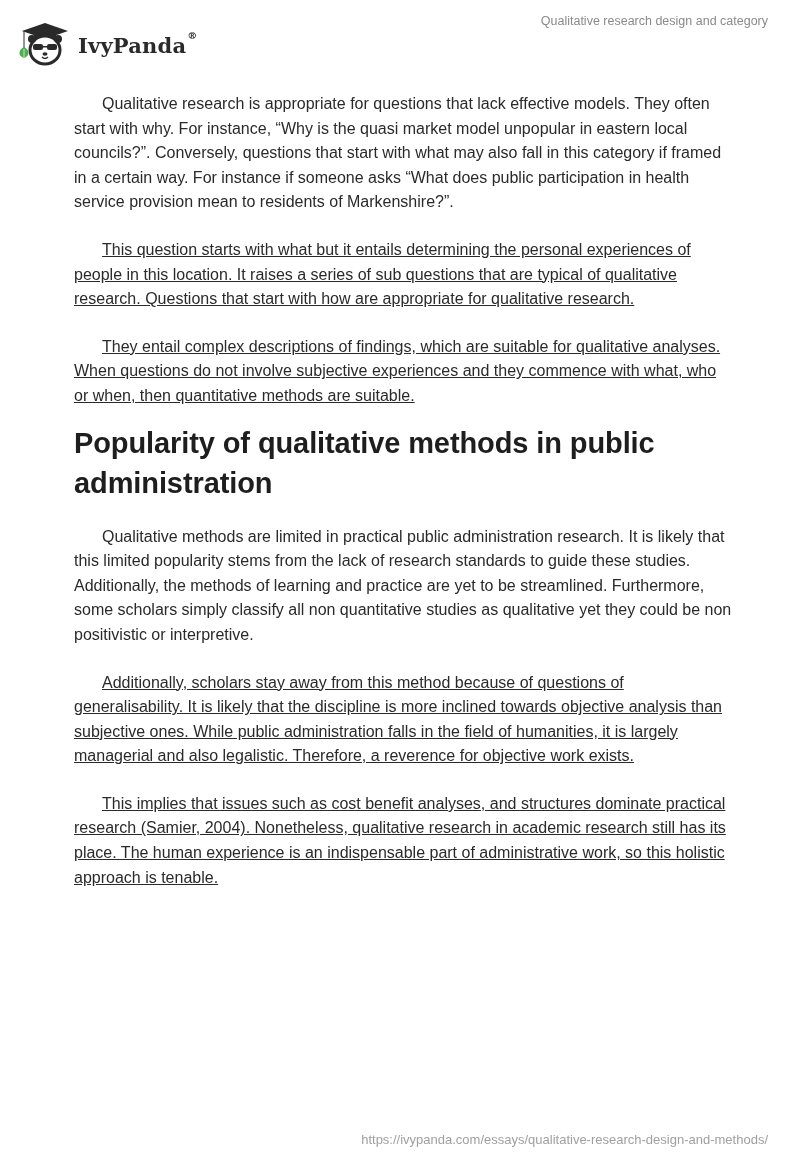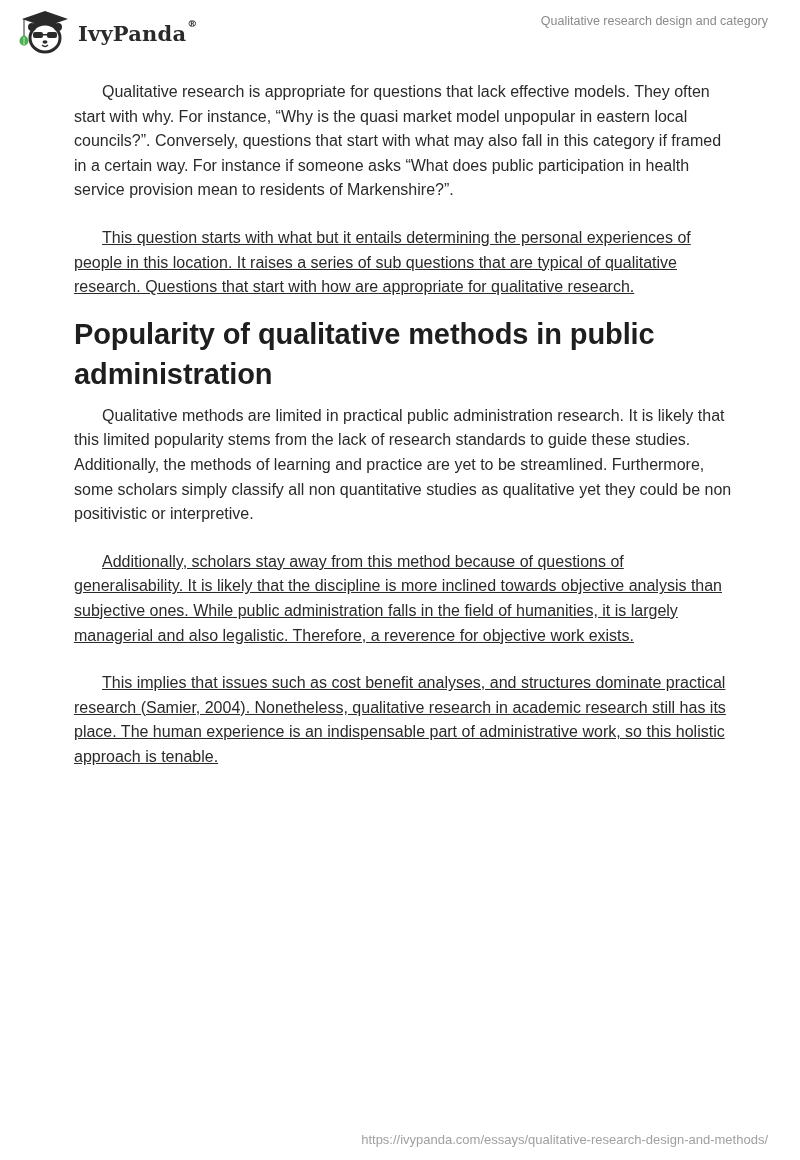--- a/index.html
+++ b/index.html
@@ -18,21 +18,21 @@
     .header {
       position: absolute;
       left: 0;
       top: 0;
       width: 800px;
       height: 60px;
     }
     .logo {
       position: absolute;
       left: 18px;
-      top: 8px;
+      top: 20px;
       display: flex;
       align-items: center;
     }
     .logo-icon {
       width: 54px;
       height: 46px;
       display: block;
     }
     .logo-text {
       font-family: "DejaVu Serif", serif;
@@ -76,21 +76,21 @@
       margin-top: 14px;
     }
     p {
       font-size: 16px;
       line-height: 24.6px;
       margin: 0;
       text-indent: 28px;
       color: #2a2a2a;
     }
     .first-p {
-      margin-top: 10px;
+      margin-top: 22px;
     }
     .p-gap {
       margin-top: 23px;
       text-decoration: underline;
     }
     .footer-url {
       position: absolute;
       right: 32px;
       top: 1132px;
       font-size: 13px;
@@ -126,20 +126,21 @@
     </svg>
     <span class="logo-text"><span>IvyPanda</span><span class="logo-reg">®</span></span>
   </div>
   <div class="doc-title">Qualitative research design and category</div>
 </div>
 
 <main class="content">
   <section>
     <p class="first-p">Qualitative research is appropriate for questions that lack effective models. They often start with why. For instance, “Why is the quasi market model unpopular in eastern local councils?”. Conversely, questions that start with what may also fall in this category if framed in a certain way. For instance if someone asks “What does public participation in health service provision mean to residents of Markenshire?”.</p>
     <p class="p-gap">This question starts with what but it entails determining the personal experiences of people in this location. It raises a series of sub questions that are typical of qualitative research. Questions that start with how are appropriate for qualitative research.</p>
+    <p class="p-gap">They entail complex descriptions of findings, which are suitable for qualitative analyses. When questions do not involve subjective experiences and they commence with what, who or when, then quantitative methods are suitable.</p>
   </section>
 
   <section>
     <h2 class="section-2">Popularity of qualitative methods in public administration</h2>
     <p class="first-p">Qualitative methods are limited in practical public administration research. It is likely that this limited popularity stems from the lack of research standards to guide these studies. Additionally, the methods of learning and practice are yet to be streamlined. Furthermore, some scholars simply classify all non quantitative studies as qualitative yet they could be non positivistic or interpretive.</p>
     <p class="p-gap">Additionally, scholars stay away from this method because of questions of generalisability. It is likely that the discipline is more inclined towards objective analysis than subjective ones. While public administration falls in the field of humanities, it is largely managerial and also legalistic. Therefore, a reverence for objective work exists.</p>
     <p class="p-gap">This implies that issues such as cost benefit analyses, and structures dominate practical research (Samier, 2004). Nonetheless, qualitative research in academic research still has its place. The human experience is an indispensable part of administrative work, so this holistic approach is tenable.</p>
   </section>
 </main>
 

